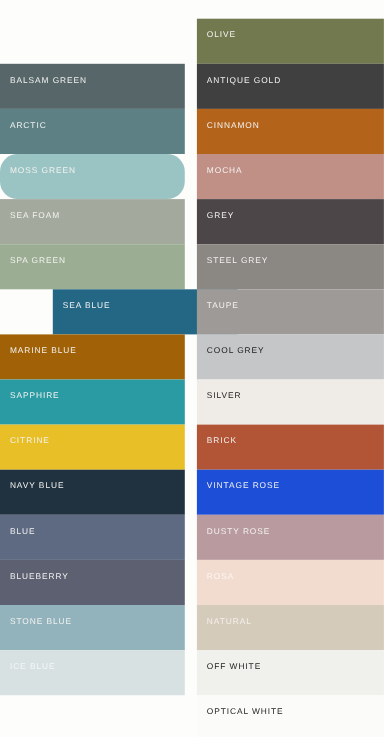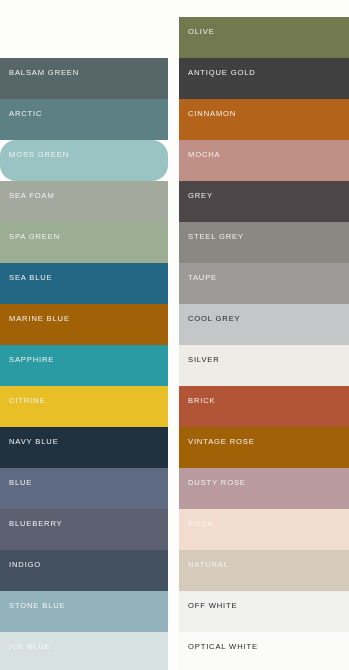--- a/index.html
+++ b/index.html
@@ -71,43 +71,40 @@
       </div>
       <div class="swatch" style="background: rgb(154, 196, 195); border-radius: 16px;">
         <span class="swatch-label label-light">MOSS GREEN</span>
       </div>
       <div class="swatch" style="background: rgb(164, 169, 158);">
         <span class="swatch-label label-light">SEA FOAM</span>
       </div>
       <div class="swatch" style="background: rgb(155, 173, 147);">
         <span class="swatch-label label-light">SPA GREEN</span>
       </div>
-      <div class="swatch" style="background: rgb(36, 103, 133);">
+      <div class="swatch" style="background: rgb(36, 103, 133); margin-left: 48px;">
         <span class="swatch-label label-light">SEA BLUE</span>
       </div>
       <div class="swatch" style="background: #a16207;">
         <span class="swatch-label label-light">MARINE BLUE</span>
       </div>
       <div class="swatch" style="background: rgb(42, 155, 163);">
         <span class="swatch-label label-light">SAPPHIRE</span>
       </div>
       <div class="swatch" style="background: rgb(232, 191, 39);">
         <span class="swatch-label label-light">CITRINE</span>
       </div>
       <div class="swatch" style="background: rgb(32, 49, 63);">
         <span class="swatch-label label-light">NAVY BLUE</span>
       </div>
       <div class="swatch" style="background: rgb(94, 106, 130);">
         <span class="swatch-label label-light">BLUE</span>
       </div>
       <div class="swatch" style="background: rgb(92, 96, 112);">
         <span class="swatch-label label-light">BLUEBERRY</span>
-      </div>
-      <div class="swatch" style="background: rgb(66, 80, 95);">
-        <span class="swatch-label label-light">INDIGO</span>
       </div>
       <div class="swatch" style="background: rgb(147, 179, 188);">
         <span class="swatch-label label-light">STONE BLUE</span>
       </div>
       <div class="swatch" style="background: rgb(216, 225, 225);">
         <span class="swatch-label label-faint">ICE BLUE</span>
       </div>
     </div>
   <div class="column column-right">
       <div class="swatch" style="background: rgb(114, 121, 79);">
@@ -133,21 +130,21 @@
       </div>
       <div class="swatch" style="background: rgb(196, 198, 199);">
         <span class="swatch-label label-dark">COOL GREY</span>
       </div>
       <div class="swatch" style="background: rgb(239, 235, 231);">
         <span class="swatch-label label-dark">SILVER</span>
       </div>
       <div class="swatch" style="background: rgb(178, 85, 54);">
         <span class="swatch-label label-light">BRICK</span>
       </div>
-      <div class="swatch" style="background: #a16207;">
+      <div class="swatch" style="background: #1d4ed8;">
         <span class="swatch-label label-light">VINTAGE ROSE</span>
       </div>
       <div class="swatch" style="background: rgb(185, 154, 158);">
         <span class="swatch-label label-light">DUSTY ROSE</span>
       </div>
       <div class="swatch" style="background: rgb(242, 220, 208);">
         <span class="swatch-label label-faint">ROSA</span>
       </div>
       <div class="swatch" style="background: rgb(213, 203, 187); padding-left: 32px;">
         <span class="swatch-label label-faint">NATURAL</span>

